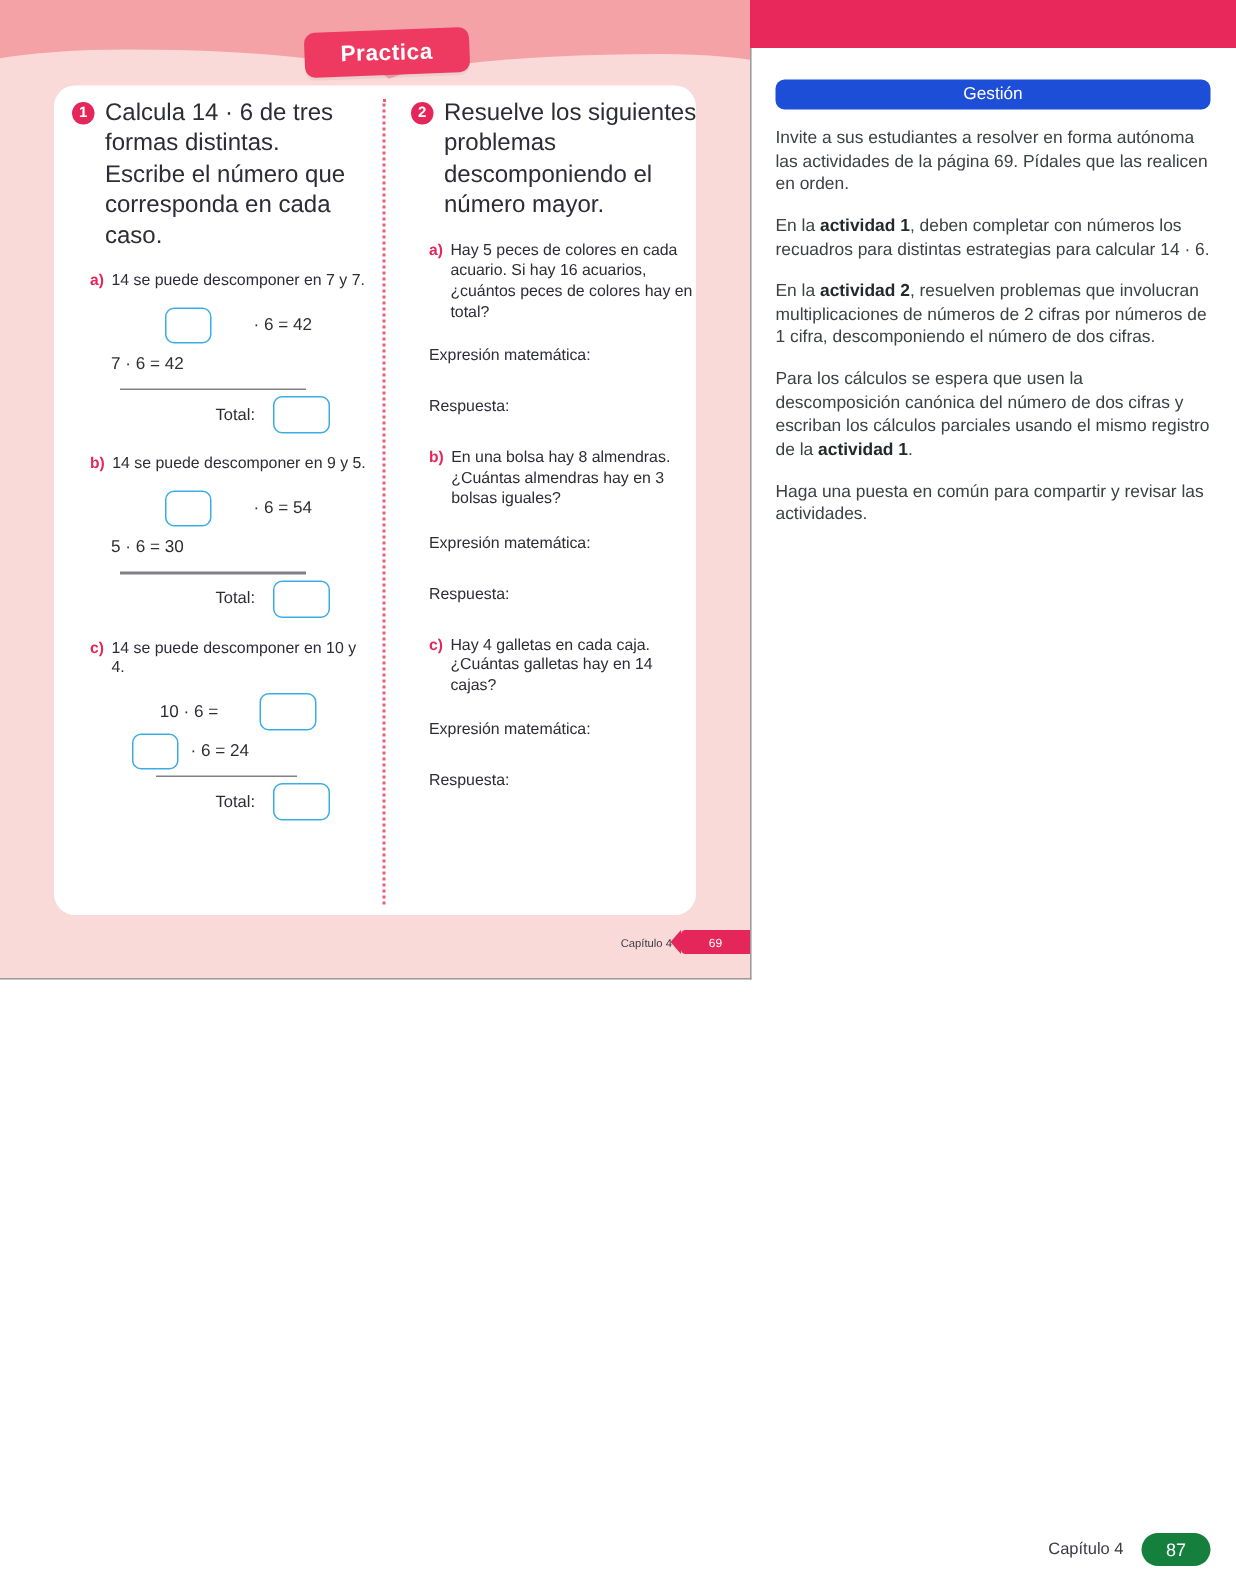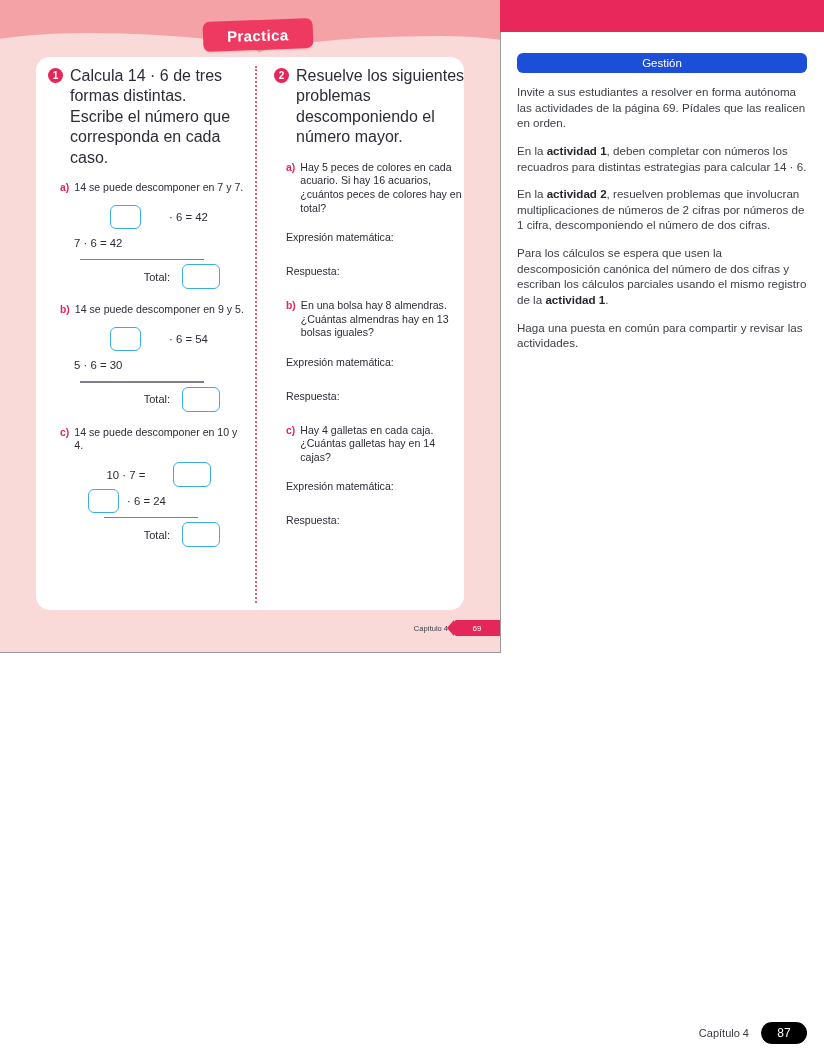--- a/index.html
+++ b/index.html
@@ -127,21 +127,21 @@
     margin:0 0 12px 0;font-size:11.6px;line-height:1.35;color:#3d4146;
   }
   #gestion-body p b{font-weight:bold;color:#25282c;}
   #bottom-footer{
     position:absolute;left:0;top:1020px;width:824px;height:26px;
     display:flex;align-items:center;justify-content:flex-end;padding-right:17px;
     box-sizing:border-box;
   }
   #bottom-footer .cap{font-size:11px;color:#3a3a46;margin-right:12px;}
   #bottom-footer .pill{
-    background:#000000;color:#fff;font-size:12px;width:46px;height:22px;
+    background:#15803d;color:#fff;font-size:12px;width:46px;height:22px;
     border-radius:11px;display:flex;align-items:center;justify-content:center;
   }
 </style>
 </head>
 <body>
 
 <div id="student-page">
 
   <div id="top-band"></div>
   <div id="top-band-wave"></div>
@@ -203,21 +203,21 @@
       </div>
     </div>
 
     <div class="item">
       <div class="item-head">
         <span class="item-letter">c)</span>
         <span class="item-body">14 se puede descomponer en 10 y 4.</span>
       </div>
       <div class="calc">
         <div class="calc-row r-center">
-          <span>10 · 7 =</span>
+          <span>10 · 6 =</span>
           <span class="answer-box wide"></span>
         </div>
         <div class="calc-row" style="justify-content:flex-start;padding-left:14px;gap:8px;">
           <span class="answer-box"></span>
           <span>· 6 = 24</span>
         </div>
         <div class="rule narrow"></div>
         <div class="total-row">
           <span class="total-label">Total:</span>
           <span class="answer-box wide"></span>
@@ -237,21 +237,21 @@
         <span class="item-letter">a)</span>
         <span class="item-body">Hay 5 peces de colores en cada acuario. Si hay 16 acuarios, ¿cuántos peces de colores hay en total?</span>
       </div>
       <div class="sub">Expresión matemática:</div>
       <div class="sub2">Respuesta:</div>
     </div>
 
     <div class="item" style="margin-top:22px;">
       <div class="item-head">
         <span class="item-letter">b)</span>
-        <span class="item-body">En una bolsa hay 8 almendras. ¿Cuántas almendras hay en 13 bolsas iguales?</span>
+        <span class="item-body">En una bolsa hay 8 almendras. ¿Cuántas almendras hay en 3 bolsas iguales?</span>
       </div>
       <div class="sub">Expresión matemática:</div>
       <div class="sub2">Respuesta:</div>
     </div>
 
     <div class="item" style="margin-top:22px;">
       <div class="item-head">
         <span class="item-letter">c)</span>
         <span class="item-body">Hay 4 galletas en cada caja. ¿Cuántas galletas hay en 14 cajas?</span>
       </div>

